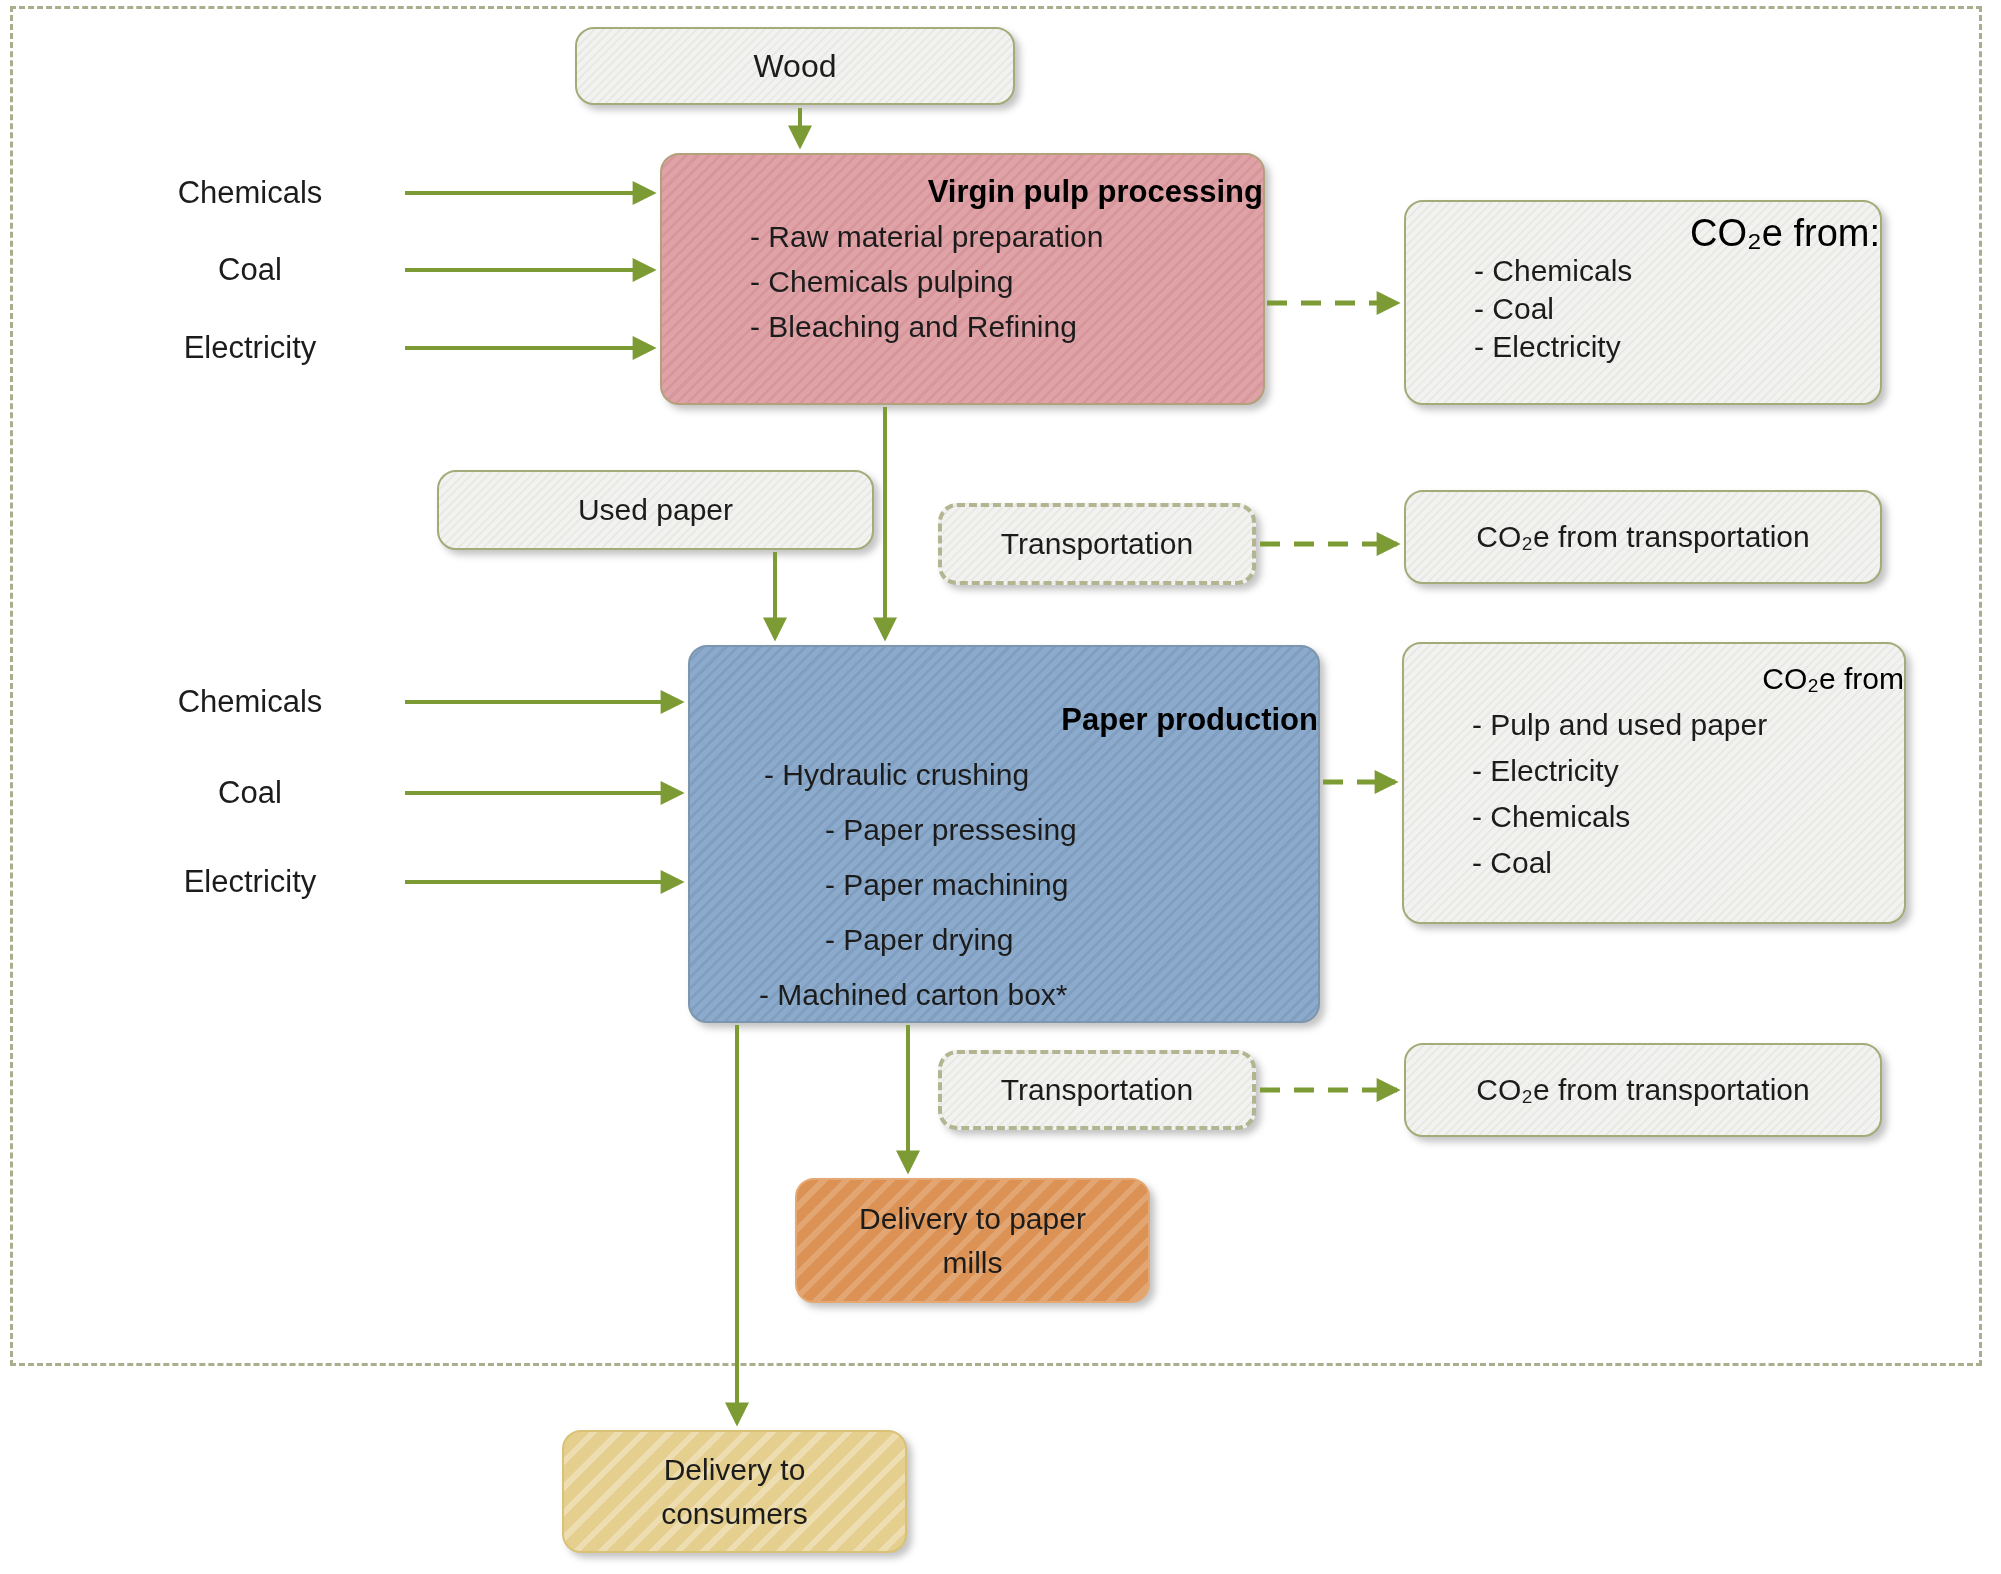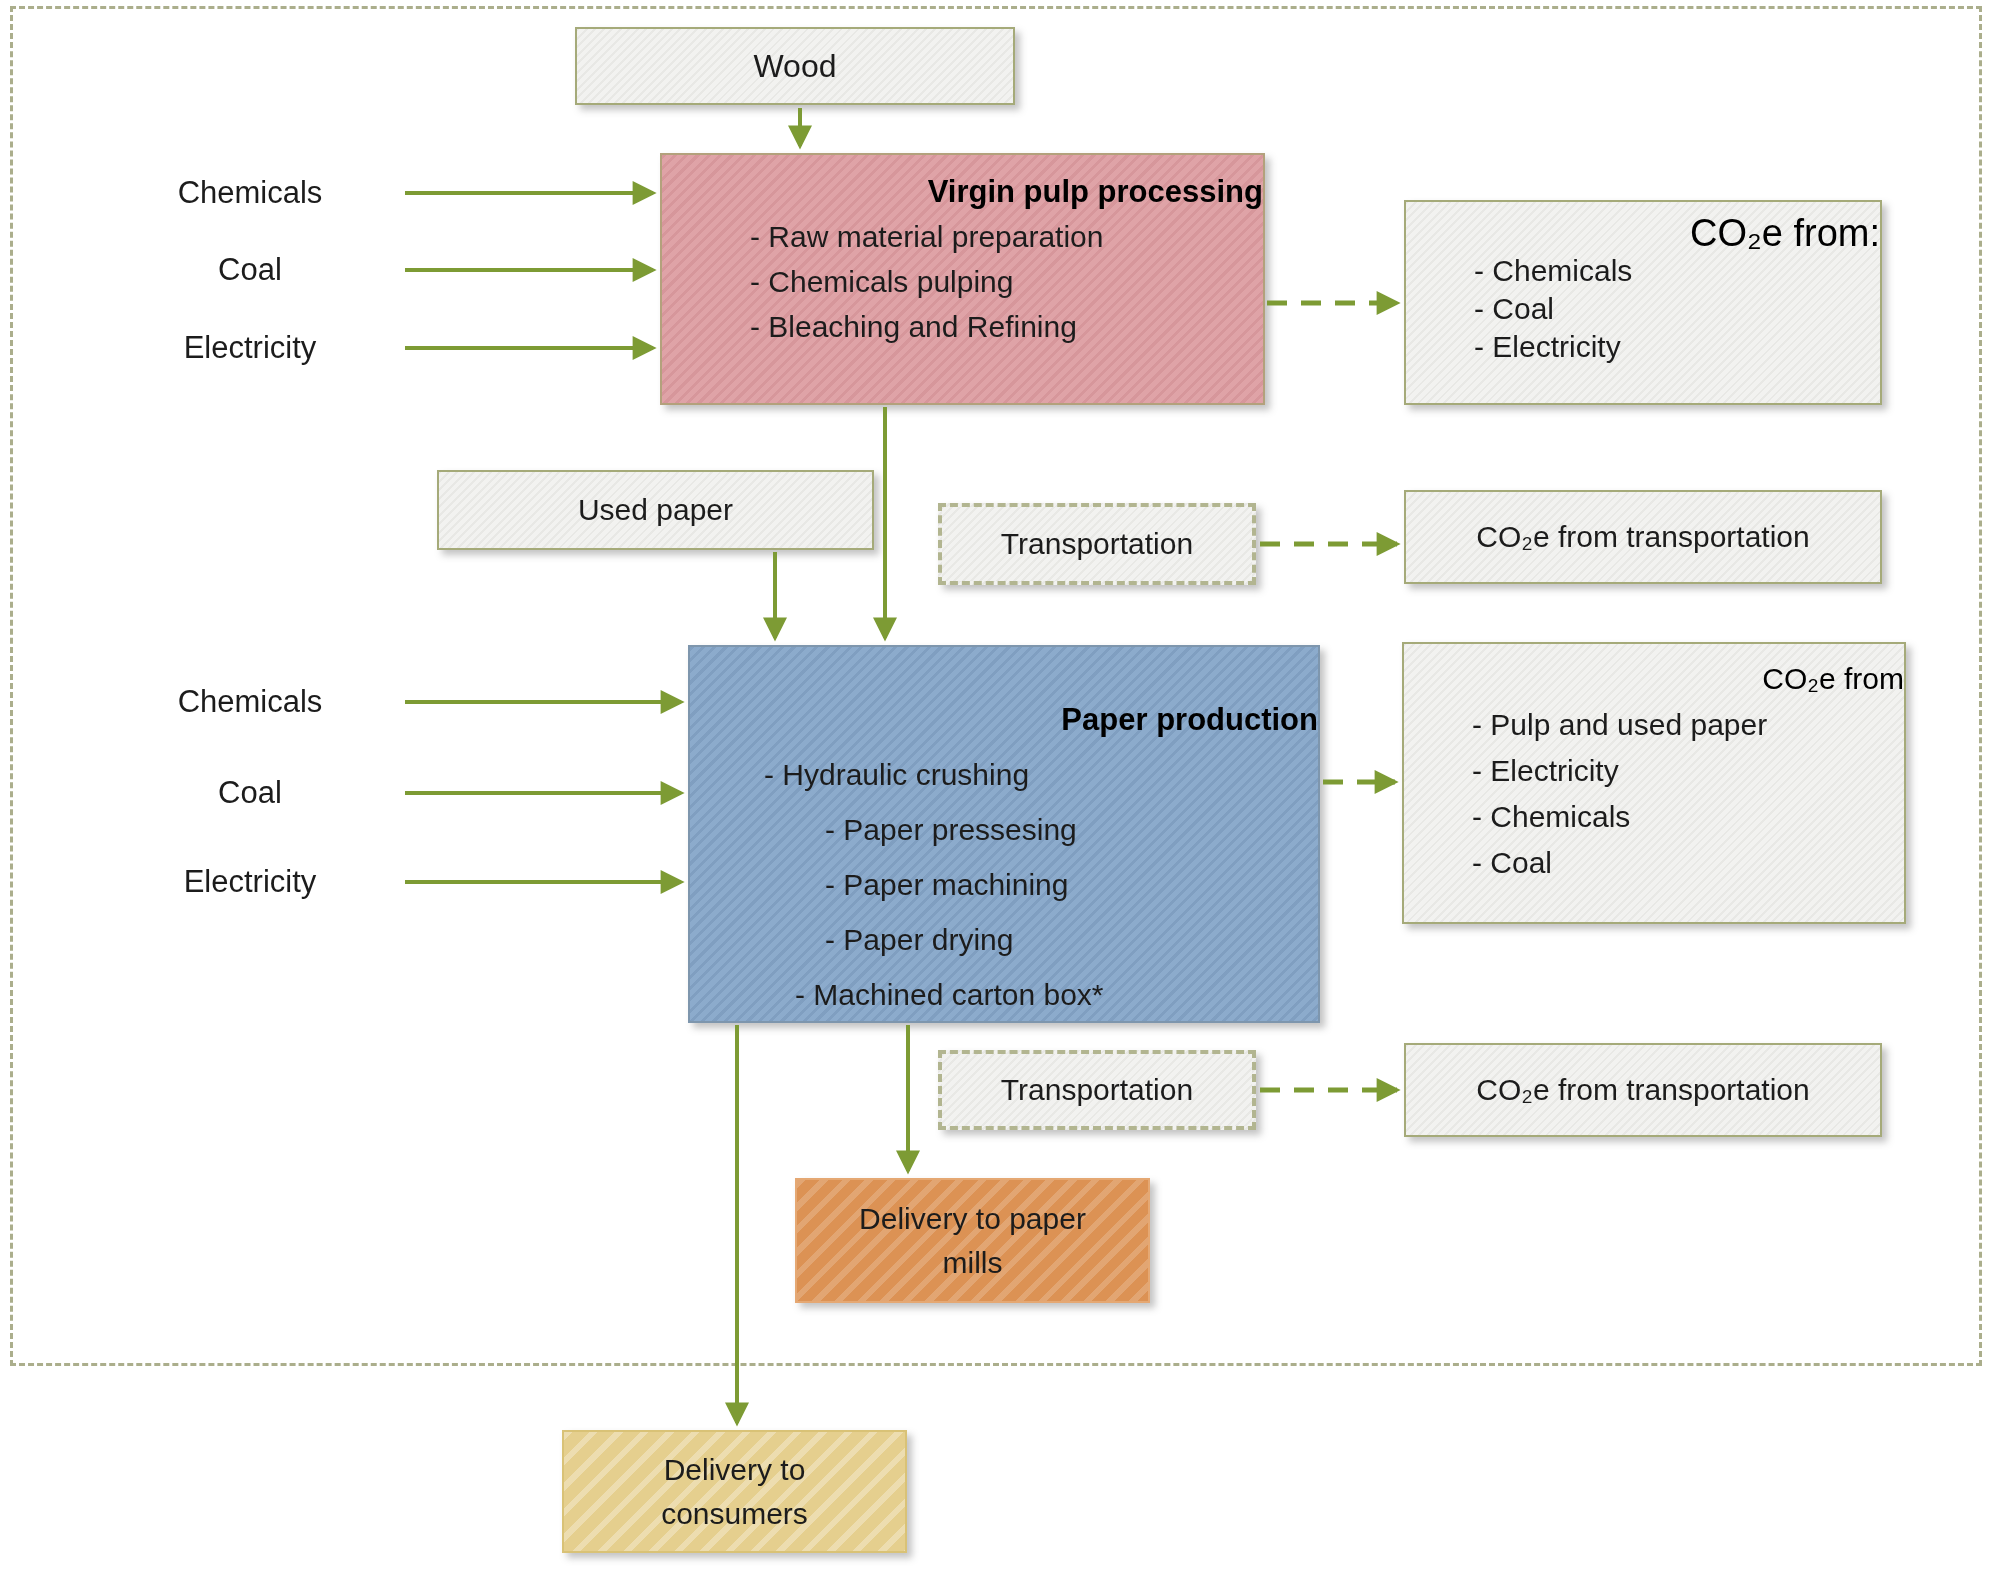--- a/index.html
+++ b/index.html
@@ -5,21 +5,21 @@
   html,body { margin:0; padding:0; background:#ffffff; }
   .canvas {
     position:relative; width:2001px; height:1574px; background:#ffffff;
     font-family:"Liberation Sans", sans-serif; color:#1c1c1c; overflow:hidden;
   }
   .outer-dash {
     position:absolute; left:10px; top:6px; width:1972px; height:1360px;
     border:3px dashed #abae8c; box-sizing:border-box;
   }
   .box { position:absolute; box-sizing:border-box; }
-  .shadow { box-shadow:5px 5px 7px rgba(125,125,125,0.45); }
+  .shadow { box-shadow:5px 5px 7px rgba(125,125,125,0.45);border-radius:19px; }
   .gray {
     background-color:#f2f2f0;
     background-image:repeating-linear-gradient(135deg, rgba(160,160,150,0.12) 0 2px, transparent 2px 6px);
     border:2px solid #a5aa79;
   }
   .dashed-border {
     background-color:#f2f2f0;
     background-image:repeating-linear-gradient(135deg, rgba(160,160,150,0.12) 0 2px, transparent 2px 6px);
     border:4px dashed #b2b590;
   }
@@ -88,21 +88,21 @@
   <div class="box dashed-border shadow label-box" style="left:938px;top:503px;width:318px;height:82px;">Transportation</div>
 
   <div class="box gray shadow label-box" style="left:1404px;top:490px;width:478px;height:94px;">CO₂e from transportation</div>
 
   <div class="box blue shadow" style="left:688px;top:645px;width:632px;height:378px;padding-top:45px;line-height:55px;">
     <div class="ptitle">Paper production</div>
     <div class="pitem" style="padding-left:74px;">- Hydraulic crushing</div>
     <div class="pitem" style="padding-left:135px;">- Paper pressesing</div>
     <div class="pitem" style="padding-left:135px;">- Paper machining</div>
     <div class="pitem" style="padding-left:135px;">- Paper drying</div>
-    <div class="pitem" style="padding-left:69px;margin-left:36px;">- Machined carton box*</div>
+    <div class="pitem" style="padding-left:69px;">- Machined carton box*</div>
   </div>
 
   <div class="box gray shadow" style="left:1402px;top:642px;width:504px;height:282px;padding-top:12px;line-height:46px;">
     <div class="ptitle" style="font-weight:400;font-size:30px;">CO₂e from</div>
     <div class="pitem" style="padding-left:68px;">- Pulp and used paper</div>
     <div class="pitem" style="padding-left:68px;">- Electricity</div>
     <div class="pitem" style="padding-left:68px;">- Chemicals</div>
     <div class="pitem" style="padding-left:68px;">- Coal</div>
   </div>
 

